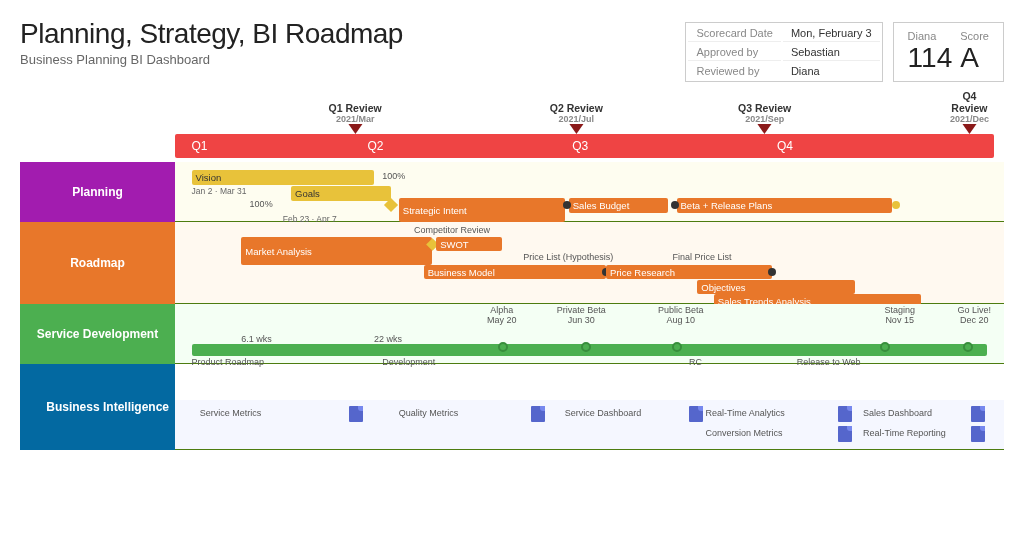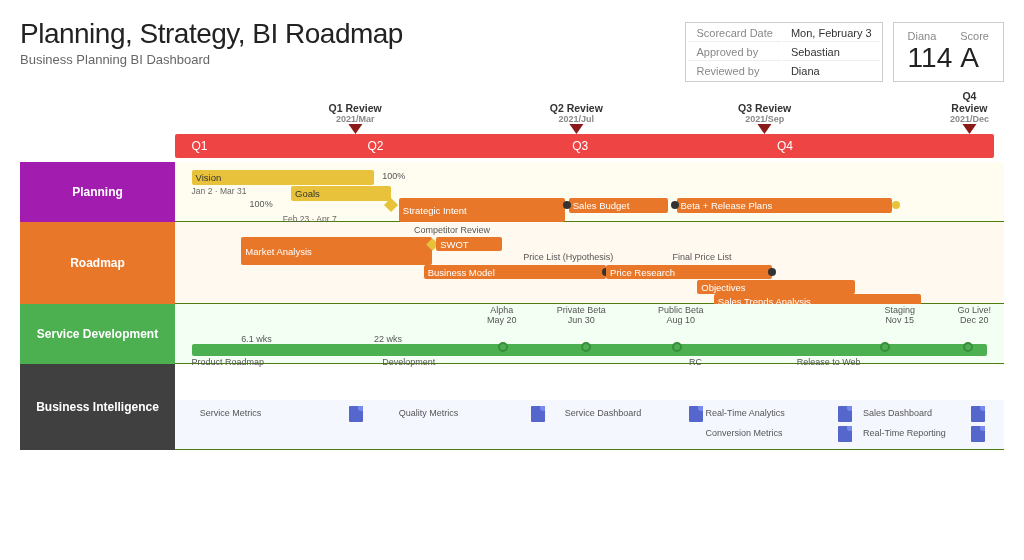--- a/index.html
+++ b/index.html
@@ -123,21 +123,21 @@
     }
     .row-content {
       flex: 1;
       position: relative;
       border-bottom: 1px solid #4d7c0f;
       background: #fefdf5;
     }
     .planning-bg { background: #a21caf; }
     .strategy-bg { background: #e8772a; }
     .service-bg { background: #4caf50; }
-    .bi-bg { background: #404040; }
+    .bi-bg { background: #0369a1; justify-content: flex-end; }
 
     
     .g-bar {
       position: absolute;
       height: 14px;
       border-radius: 2px;
       display: flex;
       align-items: center;
       padding: 0 4px;
       font-size: 9.5px;

